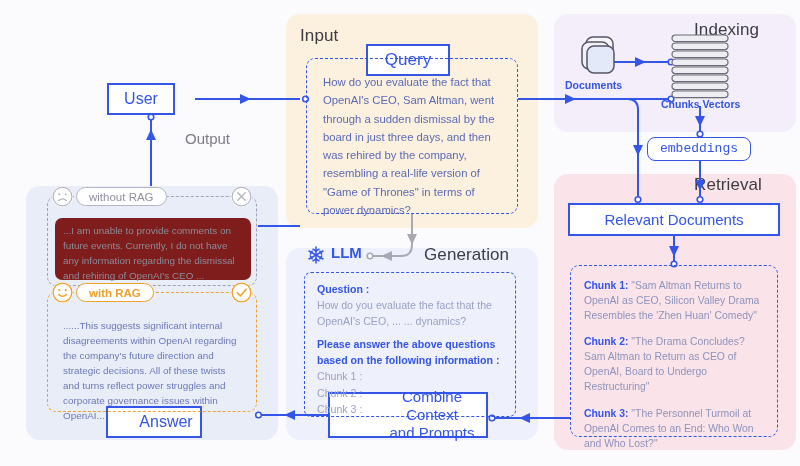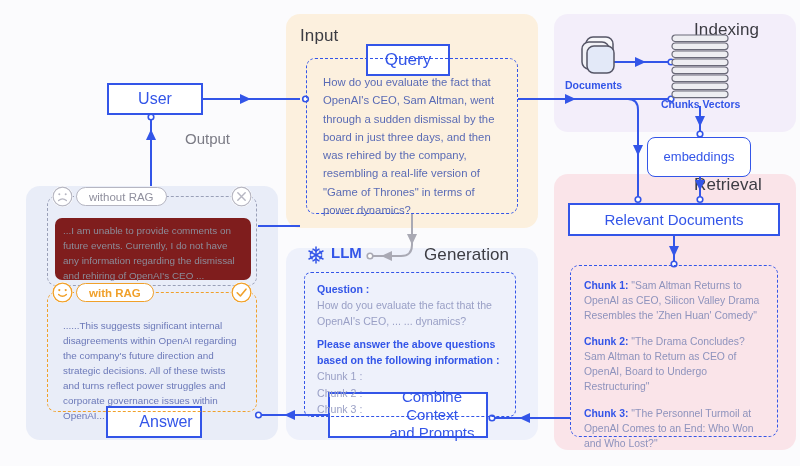--- a/index.html
+++ b/index.html
@@ -45,28 +45,28 @@
     border: 2px solid #3355e8;
     border-radius: 0;
     color: #3355e8;
     font-weight: normal;
     display: flex;
     align-items: center;
     justify-content: center;
     text-align: center;
     line-height: 1.18;
   }
-  #node-user    { left: 107px; top: 83px;  width: 96px;  height: 32px; font-size: 16px; }
+  #node-user    { left: 107px; top: 83px;  width: 68px;  height: 32px; font-size: 16px; }
   #node-query   { left: 366px; top: 44px;  width: 84px;  height: 32px; font-size: 17px; }
   #node-reldoc  { left: 568px; top: 203px; width: 212px; height: 33px; font-size: 15px; }
   #node-combine { left: 328px; top: 392px; width: 160px; height: 46px; font-size: 15px; padding-left: 48px; }
   #node-answer  { left: 106px; top: 406px; width: 96px;  height: 32px; font-size: 16px; padding-left: 24px; }
   #node-embed   {
-    left: 647px; top: 137px; width: 104px; height: 40px;
-    font-size: 13px; font-weight: normal; border-width: 1.6px; border-radius: 8px;
+    left: 647px; top: 137px; width: 104px; height: 24px;
+    font-size: 13px; font-weight: normal; border-width: 1.6px; border-radius: 8px; font-family: Liberation Mono, monospace;
   }
 
   
   .dashed-box {
     position: absolute;
     box-sizing: border-box;
     border: 1.6px dashed #3355e8;
     border-radius: 9px;
   }
   #box-query {

